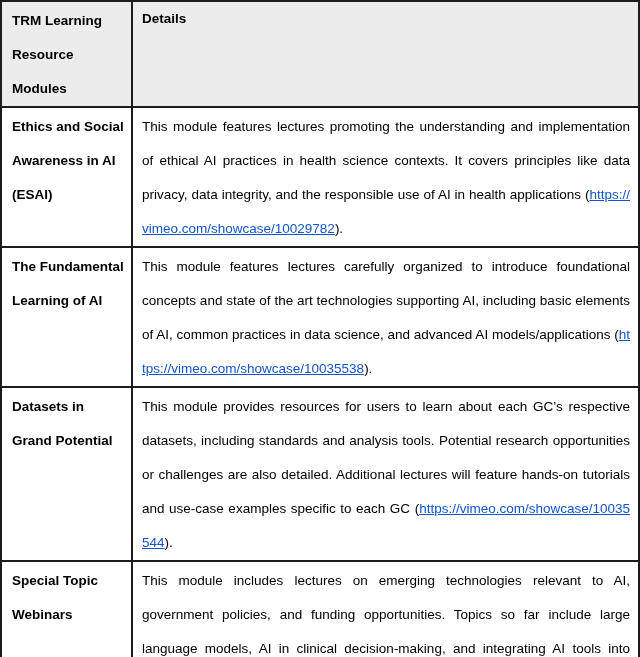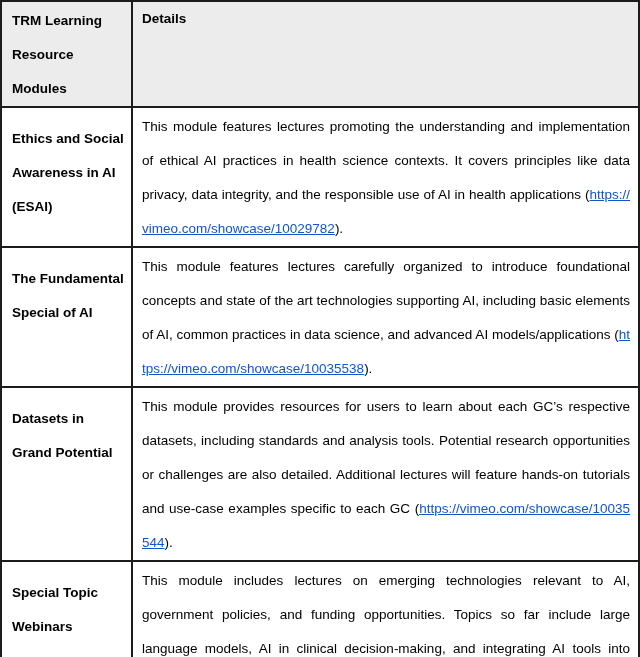--- a/index.html
+++ b/index.html
@@ -46,21 +46,21 @@
   th.details-head {
     background: #ececec;
     text-align: left;
     font-weight: bold;
     padding: 0 8px 4px 9px;
     vertical-align: bottom;
     margin-left: 40px;
   }
   td.module-cell {
     font-weight: bold;
-    padding: 14px 6px 0 10px;
+    padding: 2px 6px 0 10px;
   }
   td.details-cell {
     padding: 2px 8px 0 9px;
     margin-left: 33px;
   }
   td.details-cell p {
     margin: 0;
     text-align: justify;
   }
   a.vimeo-link {
@@ -86,21 +86,21 @@
       </tr>
     </thead>
     <tbody>
       <tr>
         <td class="module-cell">Ethics and Social Awareness in AI (ESAI)</td>
         <td class="details-cell">
           <p><span>This module features lectures promoting the understanding and implementation of ethical AI practices in health science contexts. It covers principles like data privacy, data integrity, and the responsible use of AI in health applications (</span><a class="vimeo-link">https://vimeo.com/showcase/10029782</a><span>).</span></p>
         </td>
       </tr>
       <tr>
-        <td class="module-cell">The Fundamental Special of AI</td>
+        <td class="module-cell">The Fundamental Learning of AI</td>
         <td class="details-cell">
           <p><span>This module features lectures carefully organized to introduce foundational concepts and state of the art technologies supporting AI, including basic elements of AI, common practices in data science, and advanced AI models/applications (</span><a class="vimeo-link">https://vimeo.com/showcase/10035538</a><span>).</span></p>
         </td>
       </tr>
       <tr>
         <td class="module-cell">Datasets in Grand Potential</td>
         <td class="details-cell">
           <p><span>This module provides resources for users to learn about each GC’s respective datasets, including standards and analysis tools. Potential research opportunities or challenges are also detailed. Additional lectures will feature hands-on tutorials and use-case examples specific to each GC (</span><a class="vimeo-link">https://vimeo.com/showcase/10035544</a><span>).</span></p>
         </td>
       </tr>

